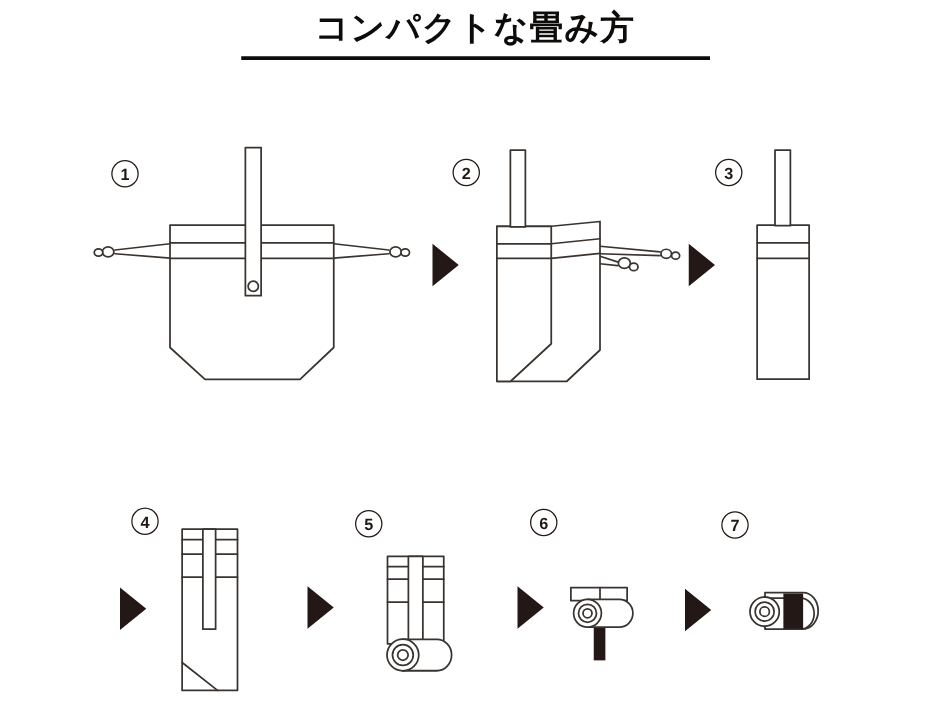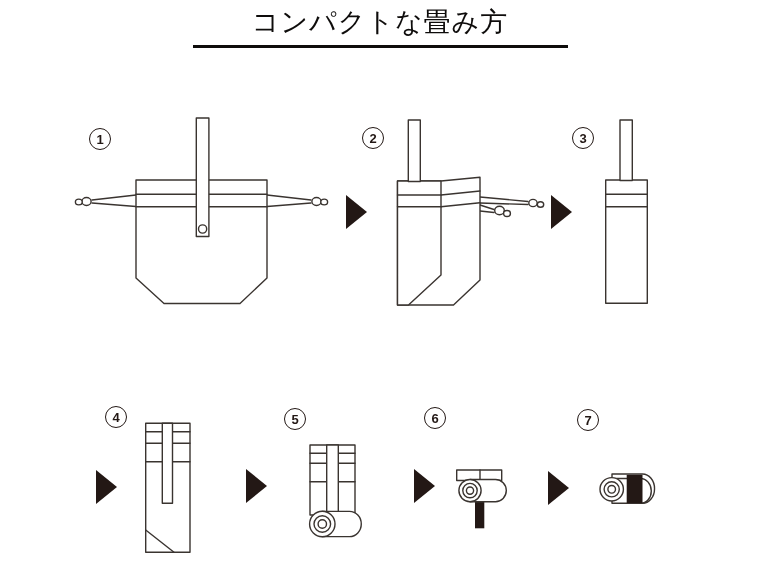--- a/index.html
+++ b/index.html
@@ -1,19 +1,19 @@
 <!DOCTYPE html>
 <html><head>
 <meta charset="utf-8">
 <style>
   html,body{margin:0;padding:0;background:#ffffff;}
   body{width:760px;height:570px;position:relative;font-family:"Liberation Sans",sans-serif;}
   .canvas{position:absolute;inset:0;overflow:hidden;background:#ffffff;}
   .title{position:absolute;top:5px;left:0;width:100%;text-align:center;
-         font-size:27px;font-weight:400;color:#0e0c0b;letter-spacing:1px;line-height:34px;}
+         font-size:27px;font-weight:700;color:#0e0c0b;letter-spacing:1px;line-height:34px;}
   .title-underline{position:absolute;left:193px;top:45px;width:375px;height:3px;background:#0e0c0b;}
   .badge{position:absolute;width:22px;height:22px;box-sizing:border-box;
          border:1.7px solid #231815;border-radius:50%;
          font-size:13px;font-weight:700;color:#231815;
          display:flex;align-items:center;justify-content:center;background:#fff;}
   .fig-svg{position:absolute;left:0;top:0;}
   .ln{stroke:#3a3430;stroke-width:1.4;fill:none;stroke-linecap:round;stroke-linejoin:round;}
   .wfill{stroke:#3a3430;stroke-width:1.4;fill:#ffffff;stroke-linejoin:round;}
   .dark{fill:#231815;stroke:none;}
 </style>

